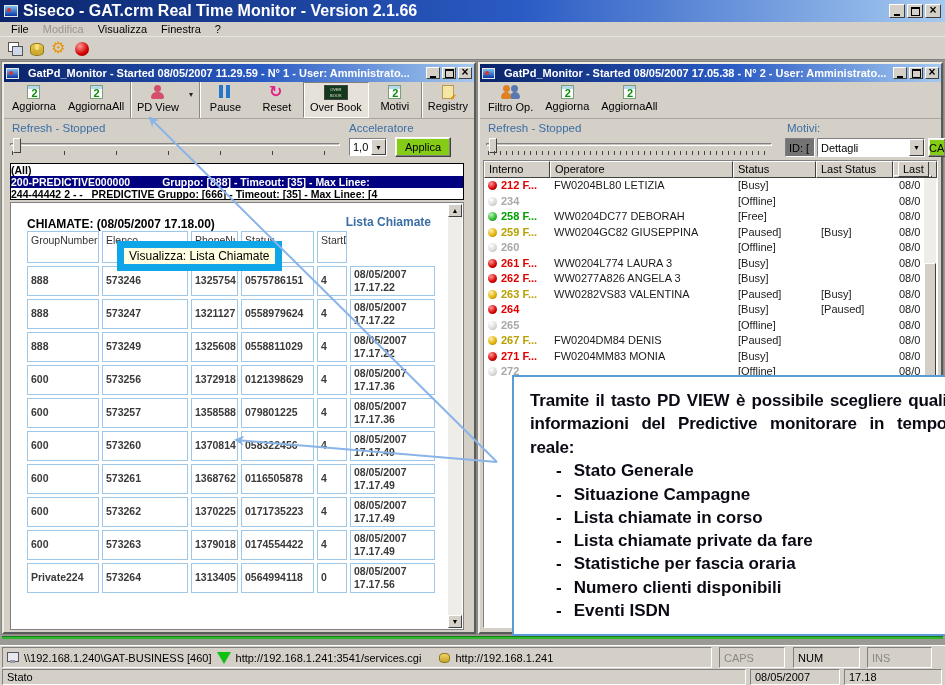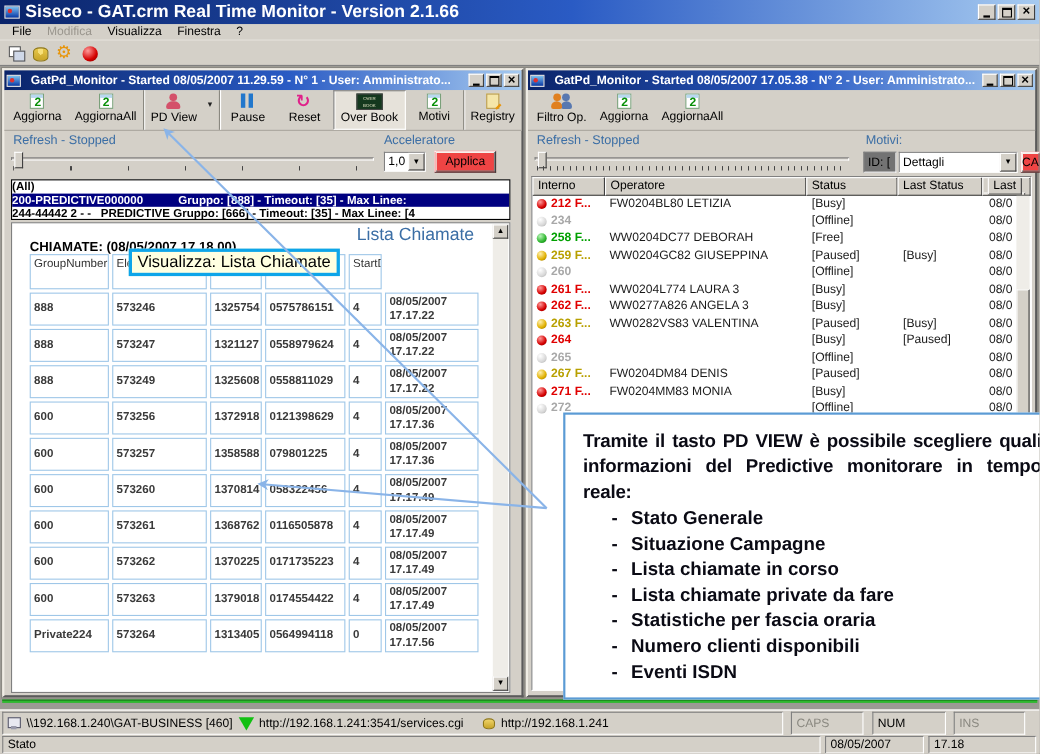--- a/index.html
+++ b/index.html
@@ -54,39 +54,39 @@
   
   .bluelabel{color:#3b6ea5;font-size:11.5px}
   .slider{position:absolute;height:18px}
   .groove{position:absolute;left:0;right:0;top:5px;height:3px;border:1px solid;border-color:#808080 #fff #fff #808080;background:#c8c4bc}
   .thumb{position:absolute;left:3px;top:0;width:8px;height:15px;background:#d4d0c8;border:1px solid;border-color:#fff #404040 #404040 #fff}
   .ticks{position:absolute;left:2px;right:2px;top:13px;height:4px;background:repeating-linear-gradient(90deg,#444 0 1px,transparent 1px 52px)}
   .ticks.dense{background:repeating-linear-gradient(90deg,#444 0 1px,transparent 1px 6px)}
   .combo{position:absolute;background:#fff;border:1px solid;border-color:#808080 #fff #fff #808080;display:flex;align-items:center}
   .combo .val{flex:1;padding-left:3px;color:#000}
   .combo .drop{width:15px;align-self:stretch;background:#d4d0c8;border:1px solid;border-color:#fff #404040 #404040 #fff;font-size:7px;display:flex;align-items:center;justify-content:center;color:#000}
-  .pushbtn{position:absolute;background:#ef4444;border:1px solid;border-color:#fff #404040 #404040 #fff;box-shadow:inset -1px -1px 0 #808080,inset 1px 1px 0 #f4f2ec;display:flex;align-items:center;justify-content:center;color:#000}
+  .pushbtn{position:absolute;background:#84cc16;border:1px solid;border-color:#fff #404040 #404040 #fff;box-shadow:inset -1px -1px 0 #808080,inset 1px 1px 0 #f4f2ec;display:flex;align-items:center;justify-content:center;color:#000}
   
   .qlist{position:absolute;left:6px;top:99px;width:454px;height:37px;background:#fff;border:1px solid #000;overflow:hidden}
   .qrow{height:12px;line-height:12px;font-weight:bold;font-size:10.5px;white-space:pre;color:#000;overflow:hidden}
   .qrow.selected{background:#000080;color:#fff}
   .wpanel{position:absolute;left:6px;top:138px;width:454px;height:428px;background:#fff;border:1px solid #808080}
-  .panel-title{position:absolute;right:32px;top:2px;color:#3b6ea5;font-weight:normal;font-size:16px}
+  .panel-title{position:absolute;right:32px;top:12px;color:#3b6ea5;font-weight:bold;font-size:12px}
   .chiamate{position:absolute;left:16px;top:14px;color:#000;font-weight:bold;font-size:12px}
   .vscroll{position:absolute;right:1px;top:1px;bottom:1px;width:14px;background:#efede8}
   .sbtn{position:absolute;left:0;width:14px;height:13px;background:#d4d0c8;border:1px solid;border-color:#fff #404040 #404040 #fff;font-size:7px;display:flex;align-items:center;justify-content:center;color:#000}
   .sbtn.up{top:0}.sbtn.down{bottom:0}
   .ltable{position:absolute;left:16px;top:28px;width:412px}
   .lrow{display:flex;gap:3px;margin-bottom:3px}
   .lrow span{border:1px solid #9fc7e8;padding:2px 3px;font-size:10.5px;color:#3a3a3a;font-weight:600;overflow:hidden;white-space:pre-line;line-height:1.25}
   .lrow span:nth-child(1){width:72px}.lrow span:nth-child(2){width:86px}.lrow span:nth-child(3){width:47px}
   .lrow span:nth-child(4){width:73px}.lrow span:nth-child(5){width:30px}.lrow span:nth-child(6){width:85px}
   .lrow.head span{font-weight:normal;color:#333;height:32px}
   .lrow:not(.head) span{height:30px;display:flex;flex-direction:column;justify-content:center}
-  .tooltip{position:absolute;left:117px;top:226px;background:#ffffe1;border:3px solid #0ea5e9;padding:1px 5px;font-size:15px;color:#000;white-space:nowrap;z-index:40}
+  .tooltip{position:absolute;left:117px;top:241px;background:#ffffe1;border:7px solid #0ea5e9;padding:1px 5px;font-size:12px;color:#000;white-space:nowrap;z-index:40}
   
   .motivi-field{position:absolute;background:#737373;border:1px solid;border-color:#808080 #fff #fff #808080;color:#000;padding-left:3px;display:flex;align-items:center}
   .oplist{position:absolute;left:3px;top:96px;width:455px;height:468px;background:#fff;border:1px solid;border-color:#808080 #fff #fff #808080;overflow:hidden}
   .ophead{display:flex;height:17px}
   .ophead span{background:#d4d0c8;border:1px solid;border-color:#fff #404040 #404040 #fff;padding:1px 4px;color:#000;overflow:hidden;white-space:nowrap}
   .ophead span:nth-child(1){width:66px}.ophead span:nth-child(2){width:183px}.ophead span:nth-child(3){width:83px}
   .ophead span:nth-child(4){width:77px}.ophead span:nth-child(5){flex:1}
   .oprow{position:relative;height:15.5px;line-height:15.5px;white-space:nowrap}
   .dot{position:absolute;left:4px;top:3px;width:9px;height:9px;border-radius:50%}
   .dot.red{background:radial-gradient(circle at 35% 30%,#ff9a9a,#d40000 60%,#800000)}

